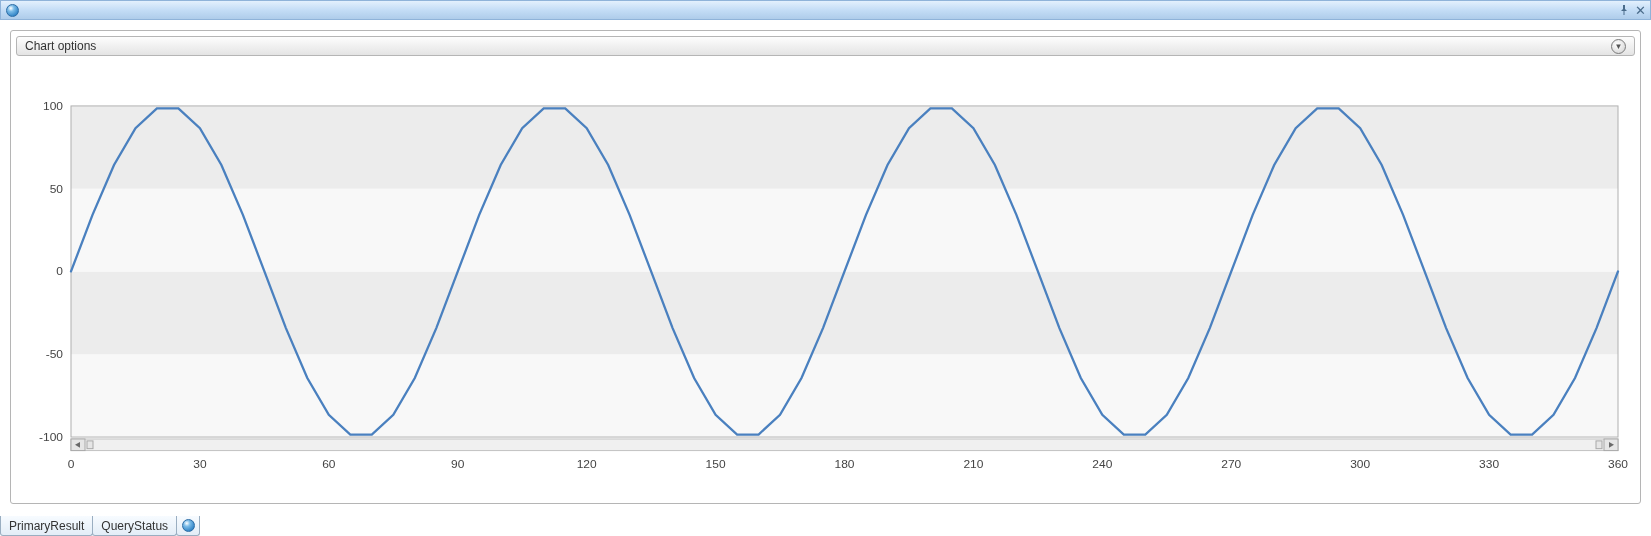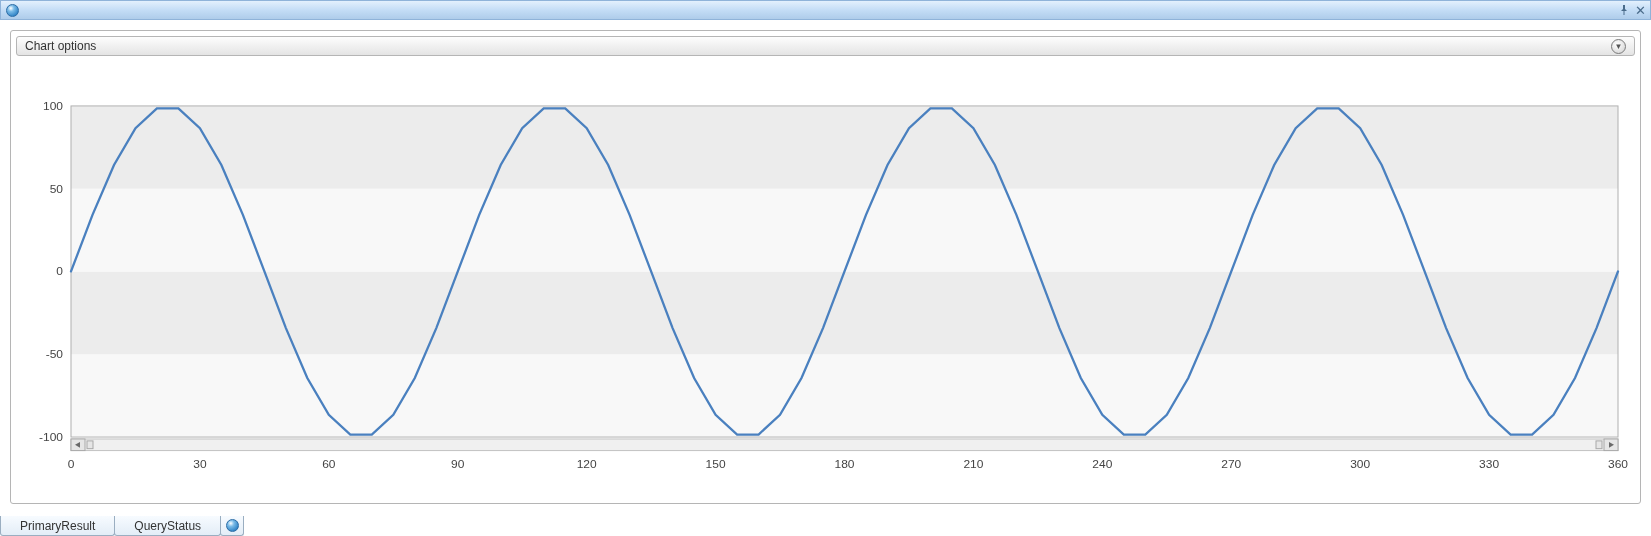--- a/index.html
+++ b/index.html
@@ -120,21 +120,21 @@
     position: absolute;
     left: 0; right: 0; bottom: 0;
     height: 22px;
     background: #fff;
     display: flex;
     align-items: flex-end;
     padding: 0;
   }
   .tab {
     height: 20px;
-    padding: 0 19px;
+    padding: 0 8px;
     display: flex; align-items: center; gap: 4px;
     border: 1px solid #9aaec1;
     border-top: none;
     background: linear-gradient(to bottom, #f7fbff, #e3edf7);
     border-radius: 0 0 3px 3px;
     margin-right: -1px;
     cursor: pointer;
   }
   .tab.icon-only { padding: 0 4px; }
 </style>

